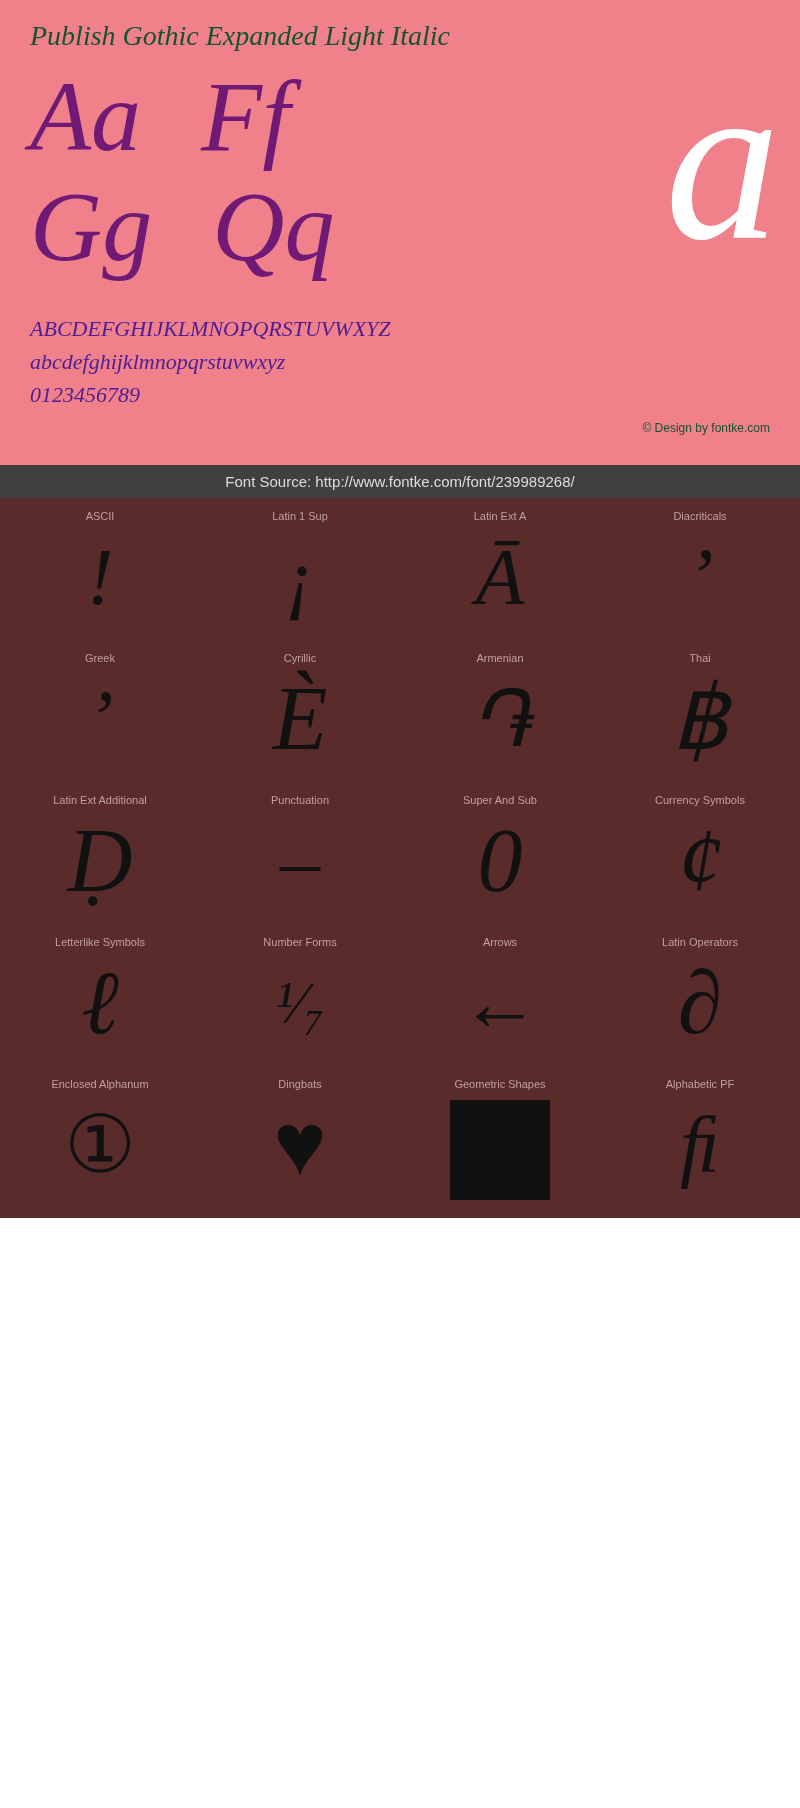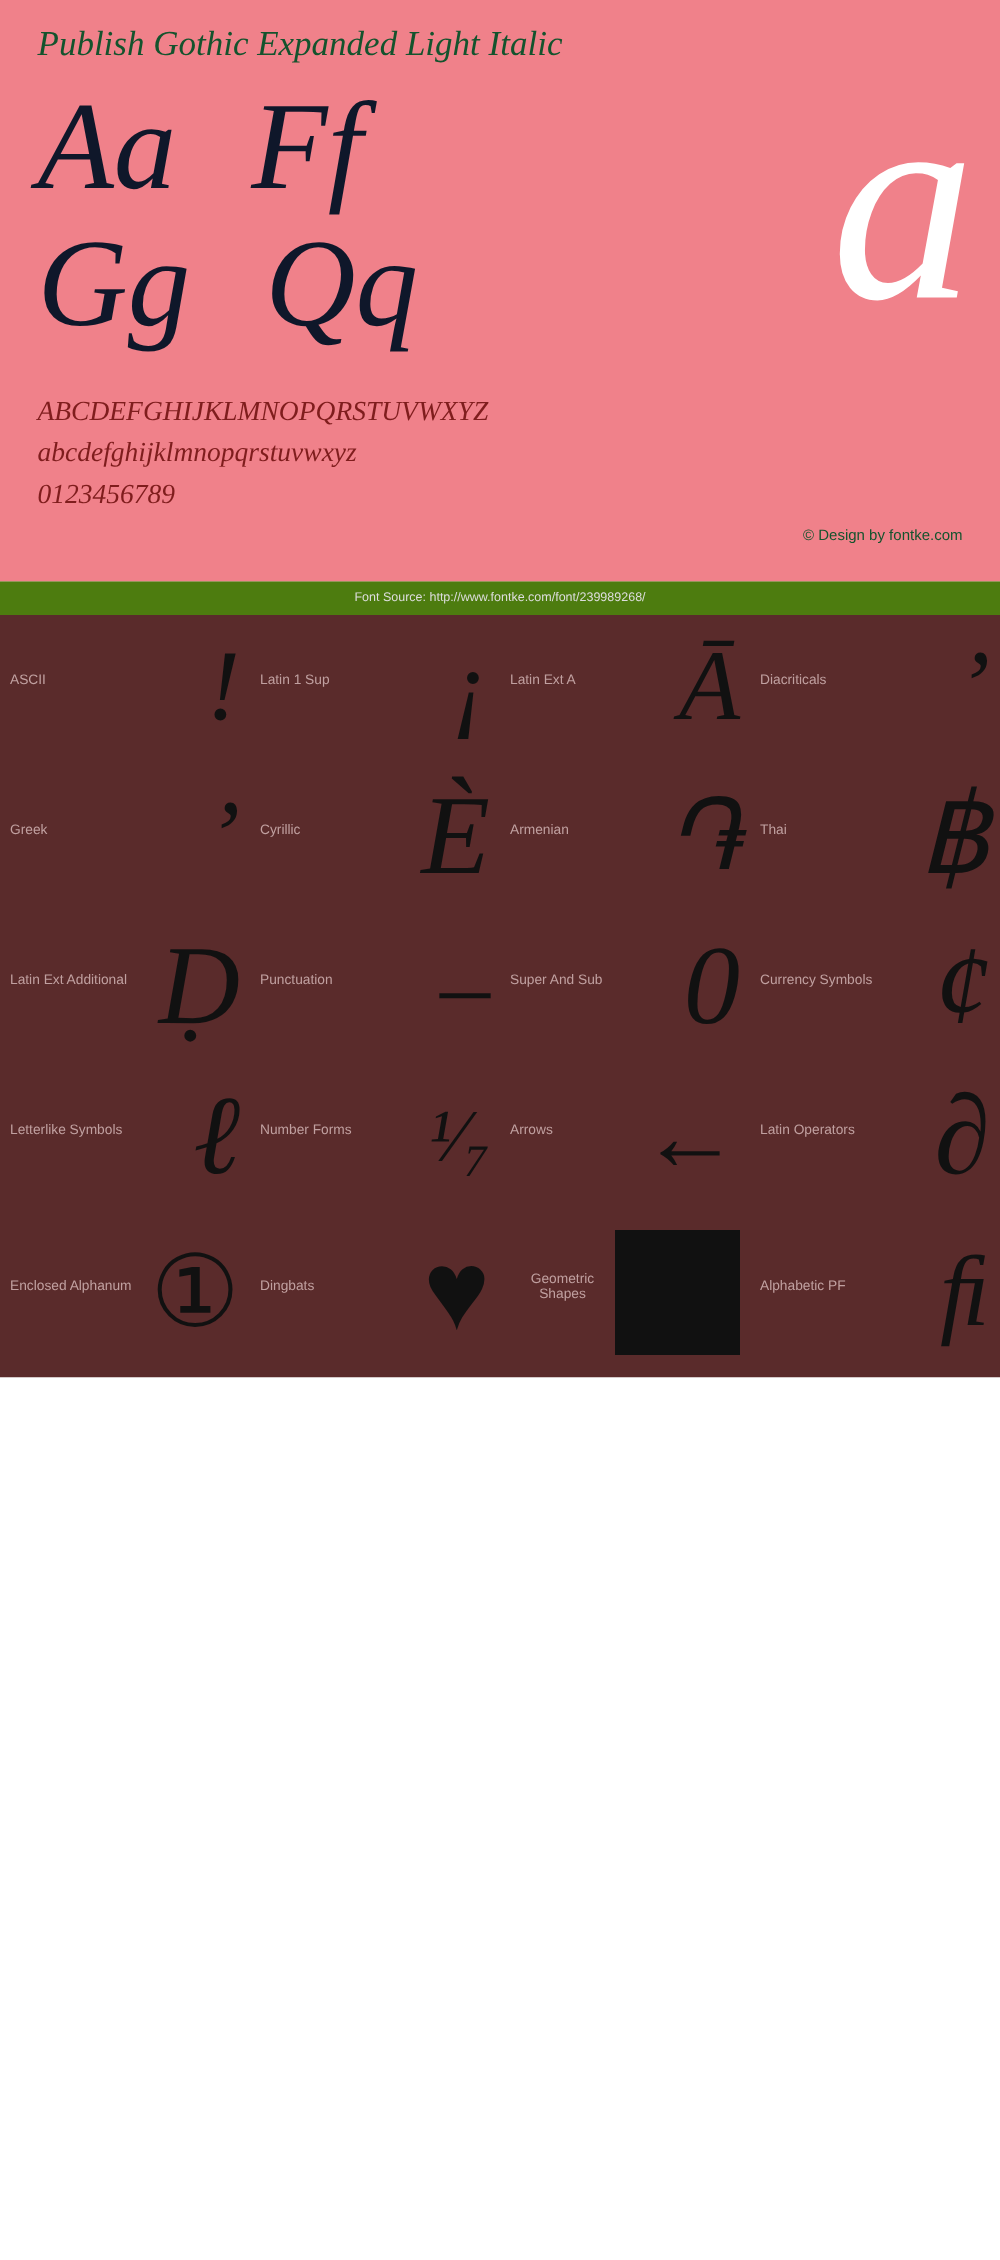--- a/index.html
+++ b/index.html
@@ -16,21 +16,21 @@
       font-style: italic;
       font-size: 28px;
       color: #14532d;
       margin-bottom: 10px;
       font-weight: normal;
     }
     .hero-letter {
       font-family: Georgia, serif;
       font-style: italic;
       font-size: 100px;
-      color: #0f172a;
+      color: #701a75;
       line-height: 1.1;
       font-weight: normal;
     }
     .hero-letter-large {
       font-family: Georgia, serif;
       font-style: italic;
       font-size: 230px;
       color: #fff;
       line-height: 0.95;
       font-weight: normal;
@@ -43,57 +43,56 @@
       gap: 60px;
       align-items: flex-start;
     }
     .hero-alphabet {
       padding: 10px 0 5px 0;
     }
     .hero-alphabet p {
       font-family: Georgia, serif;
       font-style: italic;
       font-size: 22px;
-      color: #7f1d1d;
+      color: #4c1d95;
       line-height: 1.5;
       font-weight: normal;
     }
     .hero-copyright {
       text-align: right;
       font-size: 12px;
       color: #14532d;
       margin-top: 5px;
       font-family: Arial, sans-serif;
     }
 
     
     .source-bar {
-      background-color: #4d7c0f;
+      background-color: #404040;
       color: #ddd;
       text-align: center;
-      font-size: 10px;
+      font-size: 15px;
       padding: 8px 10px;
       font-family: Arial, sans-serif;
     }
 
     
     .glyph-section {
       background-color: #5a2b2b;
     }
     .glyph-grid {
       display: grid;
       grid-template-columns: repeat(4, 1fr);
     }
     .glyph-cell {
       display: flex;
-      flex-direction: row;
+      flex-direction: column;
       align-items: center;
       padding: 12px 8px 18px 8px;
       border: none;
-      justify-content: space-between;
     }
     .glyph-label {
       font-family: Arial, sans-serif;
       font-size: 11px;
       color: #c0a0a0;
       text-align: center;
       margin-bottom: 10px;
     }
     .glyph-char {
       font-family: Georgia, serif;

